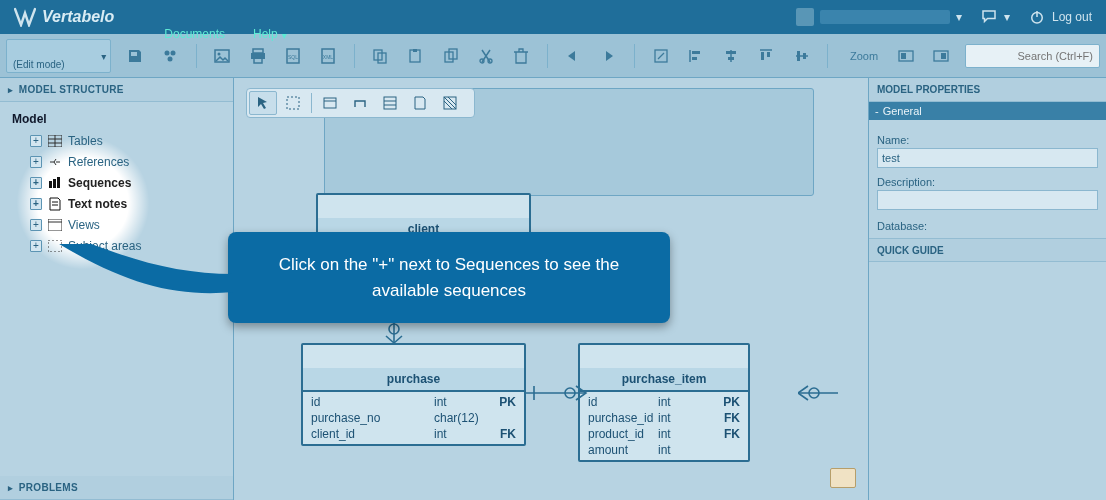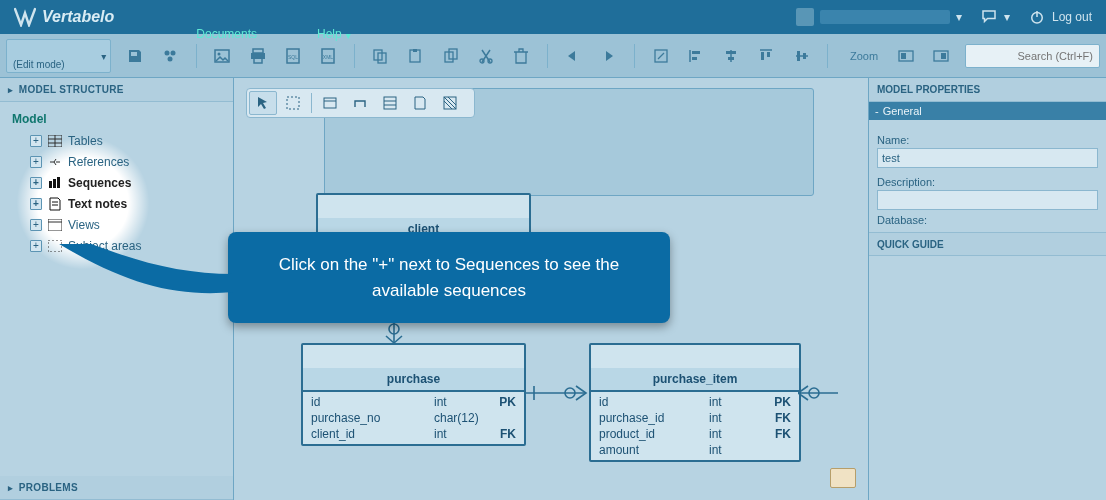--- a/index.html
+++ b/index.html
@@ -1,19 +1,19 @@
 <!DOCTYPE html>
 <html><head>
 <meta charset="utf-8">
 <style>
   * { box-sizing: border-box; margin: 0; padding: 0; }
   body { font-family: Arial, Helvetica, sans-serif; font-size: 12px; width: 1106px; height: 500px; overflow: hidden; position: relative; background: #c0d7e3; }
 
   
-  .header { height: 34px; background: #1f6e9a; color: #a8cde0; display: flex; align-items: center; padding: 0 14px; gap: 32px; }
+  .header { height: 34px; background: #1f6e9a; color: #a8cde0; display: flex; align-items: center; padding: 0 14px; }
   .logo-area { display: flex; align-items: center; gap: 6px; color: #d9ecf4; font-weight: bold; font-style: italic; font-size: 16px; margin-right: 36px; }
   .logo-mark svg { display: block; }
   .nav-item { padding: 0 14px; color: #5eead4; font-size: 12px; cursor: pointer; display: flex; align-items: flex-end; height: 48px; }
   .nav-item .caret { margin-left: 4px; font-size: 10px; }
   .spacer { flex: 1; }
   .header-right { display: flex; align-items: center; gap: 18px; color: #cfe4ee; }
   .avatar-box { width: 18px; height: 18px; background: #5996b6; border-radius: 2px; }
   .username-blur { width: 130px; height: 14px; background: #3a84ad; border-radius: 2px; }
   .hr-item { display: flex; align-items: center; gap: 6px; cursor: pointer; }
 
@@ -27,21 +27,21 @@
   .zoom-label { color: #3c7a9b; font-size: 11px; margin: 0 4px 0 8px; }
   .search-box { margin-left: auto; height: 24px; width: 160px; background: #e7f1f6; border: 1px solid #7cb1cc; border-radius: 2px; padding: 0 6px; display: flex; align-items: center; }
   .search-box input { border: none; outline: none; background: transparent; width: 100%; font-size: 11px; color: #444; text-align: right; }
 
   
   .main { display: flex; height: 422px; }
   .sidebar { width: 234px; background: #b7d3e2; border-right: 1px solid #6ea6c4; display: flex; flex-direction: column; }
   .panel-header { height: 24px; background: #b1cfdf; border-bottom: 1px solid #93bcd2; display: flex; align-items: center; padding: 0 8px; color: #2a6382; font-weight: bold; font-size: 10px; letter-spacing: .3px; }
   .panel-header .tri { margin-right: 6px; font-size: 9px; }
   .tree-wrap { flex: 1; position: relative; padding-top: 6px; }
-  .tree-model-label { color: #0f766e; font-weight: bold; padding: 4px 12px; }
+  .tree-model-label { color: #0f172a; font-weight: bold; padding: 4px 12px; }
   .tree-item { display: flex; align-items: center; height: 21px; padding-left: 30px; gap: 6px; color: #2a6382; font-size: 12px; position: relative; z-index: 2; }
   .tree-item .exp { width: 12px; height: 12px; border: 1px solid #5c94b3; background: #d3e6f0; font-size: 10px; line-height: 10px; text-align: center; color: #2a6382; border-radius: 1px; }
   .tree-item .ticon { width: 14px; display: flex; justify-content: center; color: #2f2f2f; }
   .tree-item.bold { font-weight: bold; color: #222; }
   .tree-item.bold .ticon { color: #111; }
   .spotlight { position: absolute; left: 16px; top: 34px; width: 134px; height: 134px; border-radius: 50%; background: radial-gradient(circle at center, #fff 0%, #fff 48%, rgba(255,255,255,0) 70%); z-index: 1; pointer-events: none; }
   .problems-header { height: 24px; }
 
   
   .canvas { flex: 1; position: relative; background: #b7d3e2; overflow: hidden; }
@@ -410,21 +410,21 @@
             <span class="c-key"></span>
           </div>
         <div class="erd-row">
             <span class="c-name">client_id</span>
             <span class="c-type">int</span>
             <span class="c-key">FK</span>
           </div>
       </div>
     </div>
 
-    <div class="erd-table" style="left:355px; top:265px; width:212px;">
+    <div class="erd-table" style="left:344px; top:265px; width:172px;">
       <div class="erd-title">purchase_item</div>
       <div class="erd-rows">
         <div class="erd-row">
             <span class="c-name">id</span>
             <span class="c-type">int</span>
             <span class="c-key">PK</span>
           </div>
         <div class="erd-row">
             <span class="c-name">purchase_id</span>
             <span class="c-type">int</span>
@@ -468,21 +468,21 @@
     <div class="rp-title">MODEL PROPERTIES</div>
     <div class="rp-section-head">
         <span style="margin-right:4px">-</span>
         <span>General</span>
       </div>
     <div class="rp-body">
       <div class="rp-label">Name:</div>
       <input class="rp-input" type="text" value="test" style="">
       <div class="rp-label">Description:</div>
       <input class="rp-input" type="text" style="">
-      <div class="rp-label" style="margin-top:4px">Database:</div>
+      <div class="rp-label" style="margin-top:10px">Database:</div>
     </div>
     <div class="rp-panel-title">QUICK GUIDE</div>
   </div>
 </div>
 
 <div class="callout">
   <svg class="callout-tail" viewBox="0 0 236 60">
     <path d="M236 30 C160 30 100 5 0 -40 C100 30 160 55 236 48 Z" fill="#0b6ba4"></path>
   </svg>
   <span>Click on the "+" next to Sequences to see the available sequences</span>

